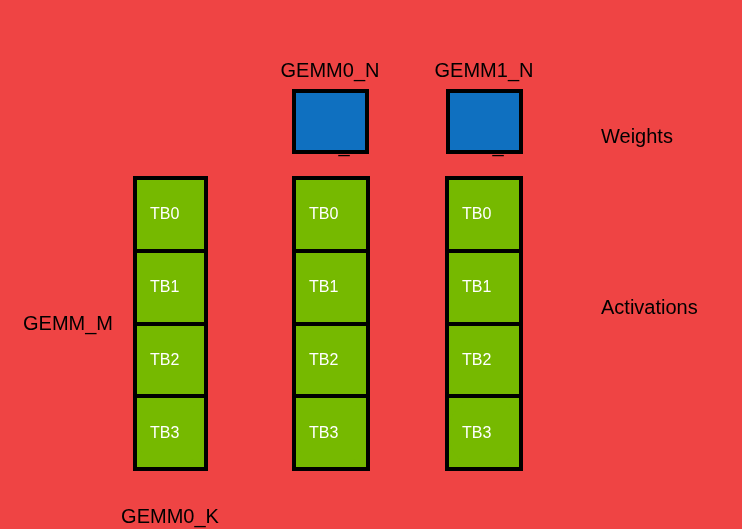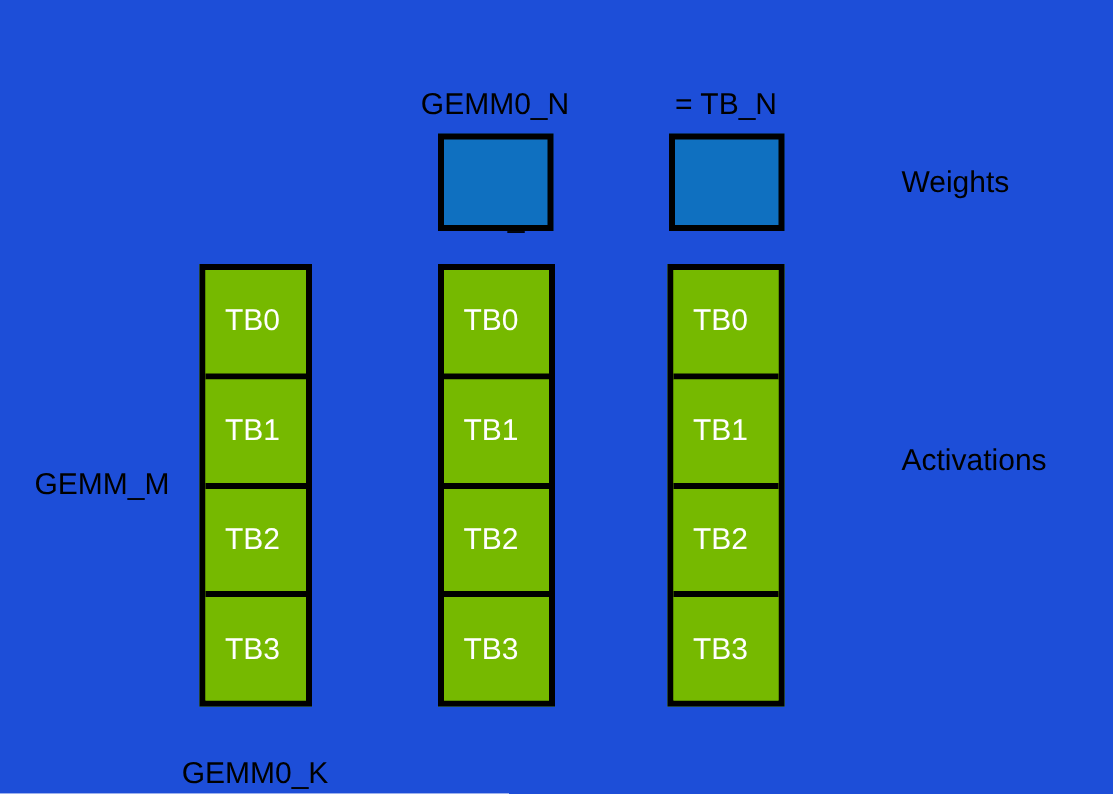--- a/index.html
+++ b/index.html
@@ -7,21 +7,21 @@
     padding: 0;
     background: #ffffff;
   }
   body {
     font-family: "Liberation Sans", sans-serif;
   }
   #canvas {
     position: relative;
     width: 742px;
     height: 529px;
-    background: #1d4ed8;
+    background: #ef4444;
     overflow: hidden;
   }
 
   
   .label {
     position: absolute;
     color: #000000;
     font-size: 20px;
     line-height: 25px;
     white-space: pre;
@@ -52,49 +52,51 @@
     flex: 1 1 0;
     background: #76B900;
     border-bottom: 4px solid #000000;
     box-sizing: border-box;
     display: flex;
     align-items: center;
     position: relative;
   }
   .act-cell:last-child {
     border-bottom: none;
+    border-radius: 32px;
   }
   .act-cell-label {
     color: #ffffff;
-    font-size: 20px;
+    font-size: 16px;
     line-height: 22px;
     padding-left: 13px;
     font-family: "Liberation Sans", sans-serif;
     white-space: pre;
   }
 </style>
 </head>
 <body>
 
 <div id="canvas">
 
   <div class="label center" style="left:272px; top:8px; width:116px;">
     <div>GEMM0_N</div>
     <div>= TB_N</div>
   </div>
 
   <div class="label center" style="left:426px; top:8px; width:116px;">
+    <div>GEMM1_N</div>
     <div>= TB_N</div>
   </div>
 
   <div class="weight-block" style="left:292px; top:89px; width:77px; height:65px;"></div>
 
   <div class="weight-block" style="left:446px; top:89px; width:77px; height:65px;"></div>
 
-  <div class="label" style="left:601px; top:110px;text-align:right;">Weights</div>
+  <div class="label" style="left:601px; top:124px;text-align:right;">Weights</div>
 
   <div class="label" style="left:23px; top:311px;">GEMM_M</div>
 
   <div class="label" style="left:601px; top:295px;">Activations</div>
 
   <div class="act-column" style="left:133px; top:176px; width:75px; height:295px;">
     <div class="act-cell">
       <span class="act-cell-label">TB0</span>
     </div>
     <div class="act-cell">

